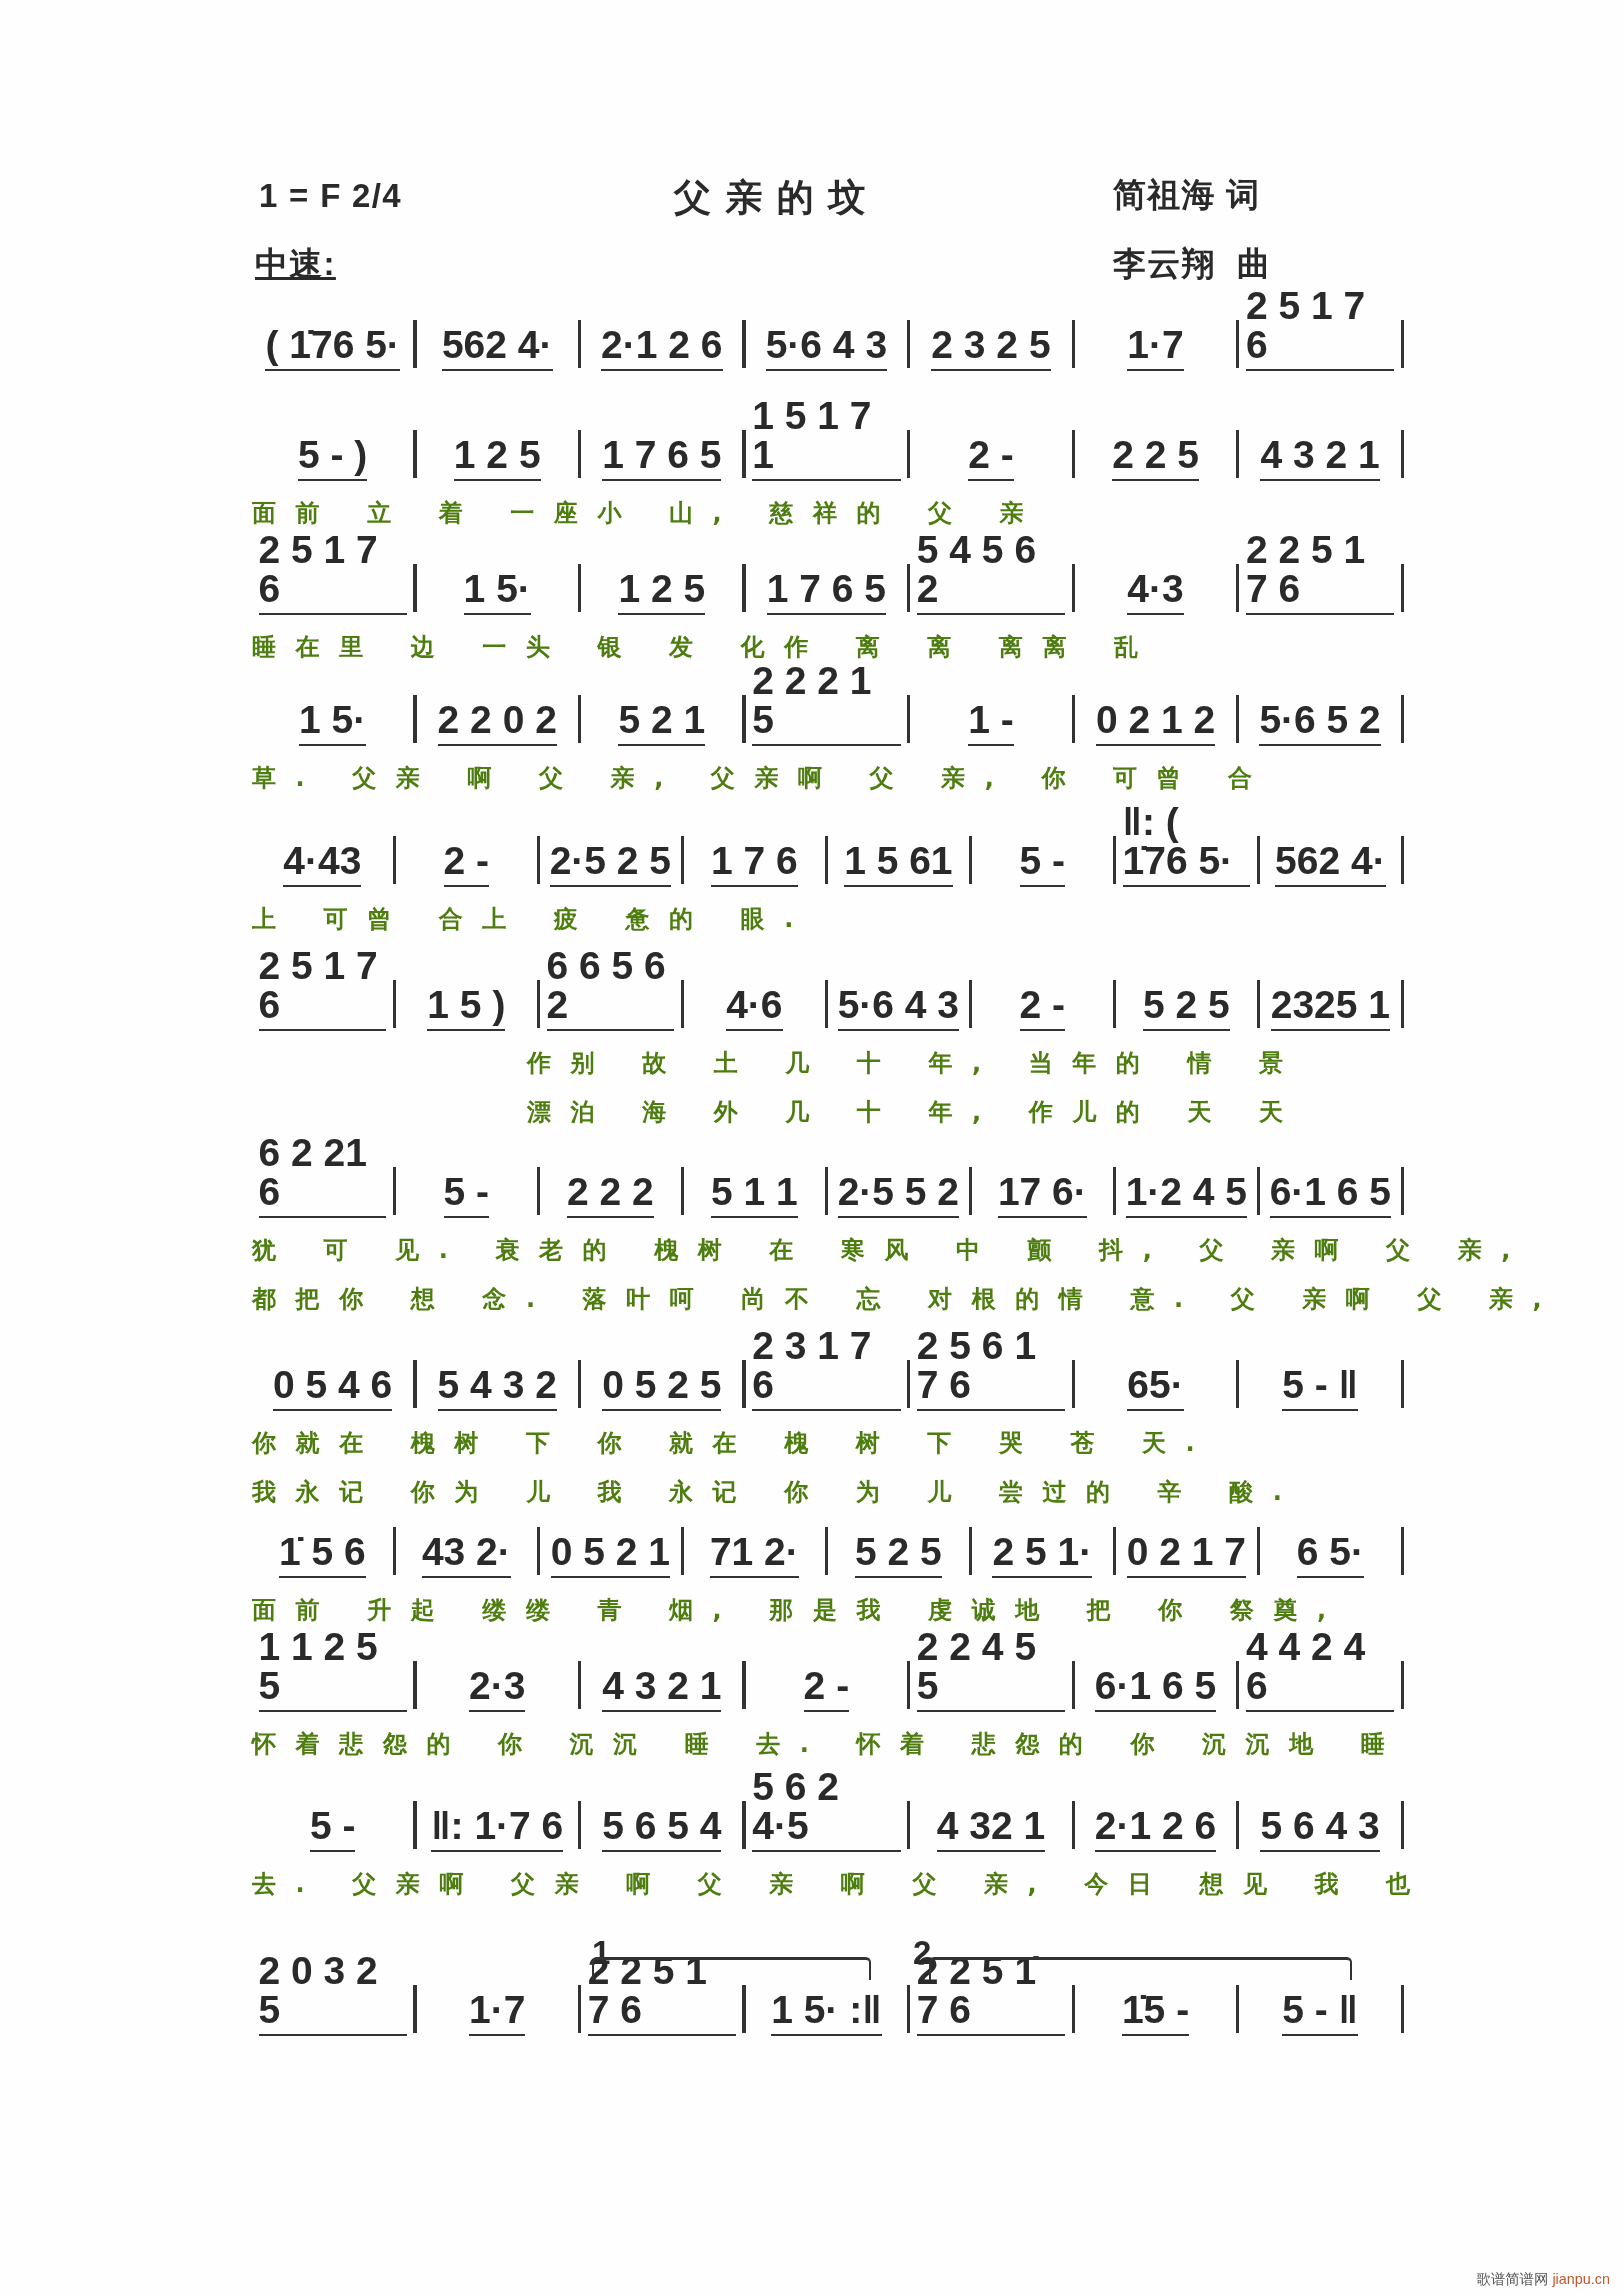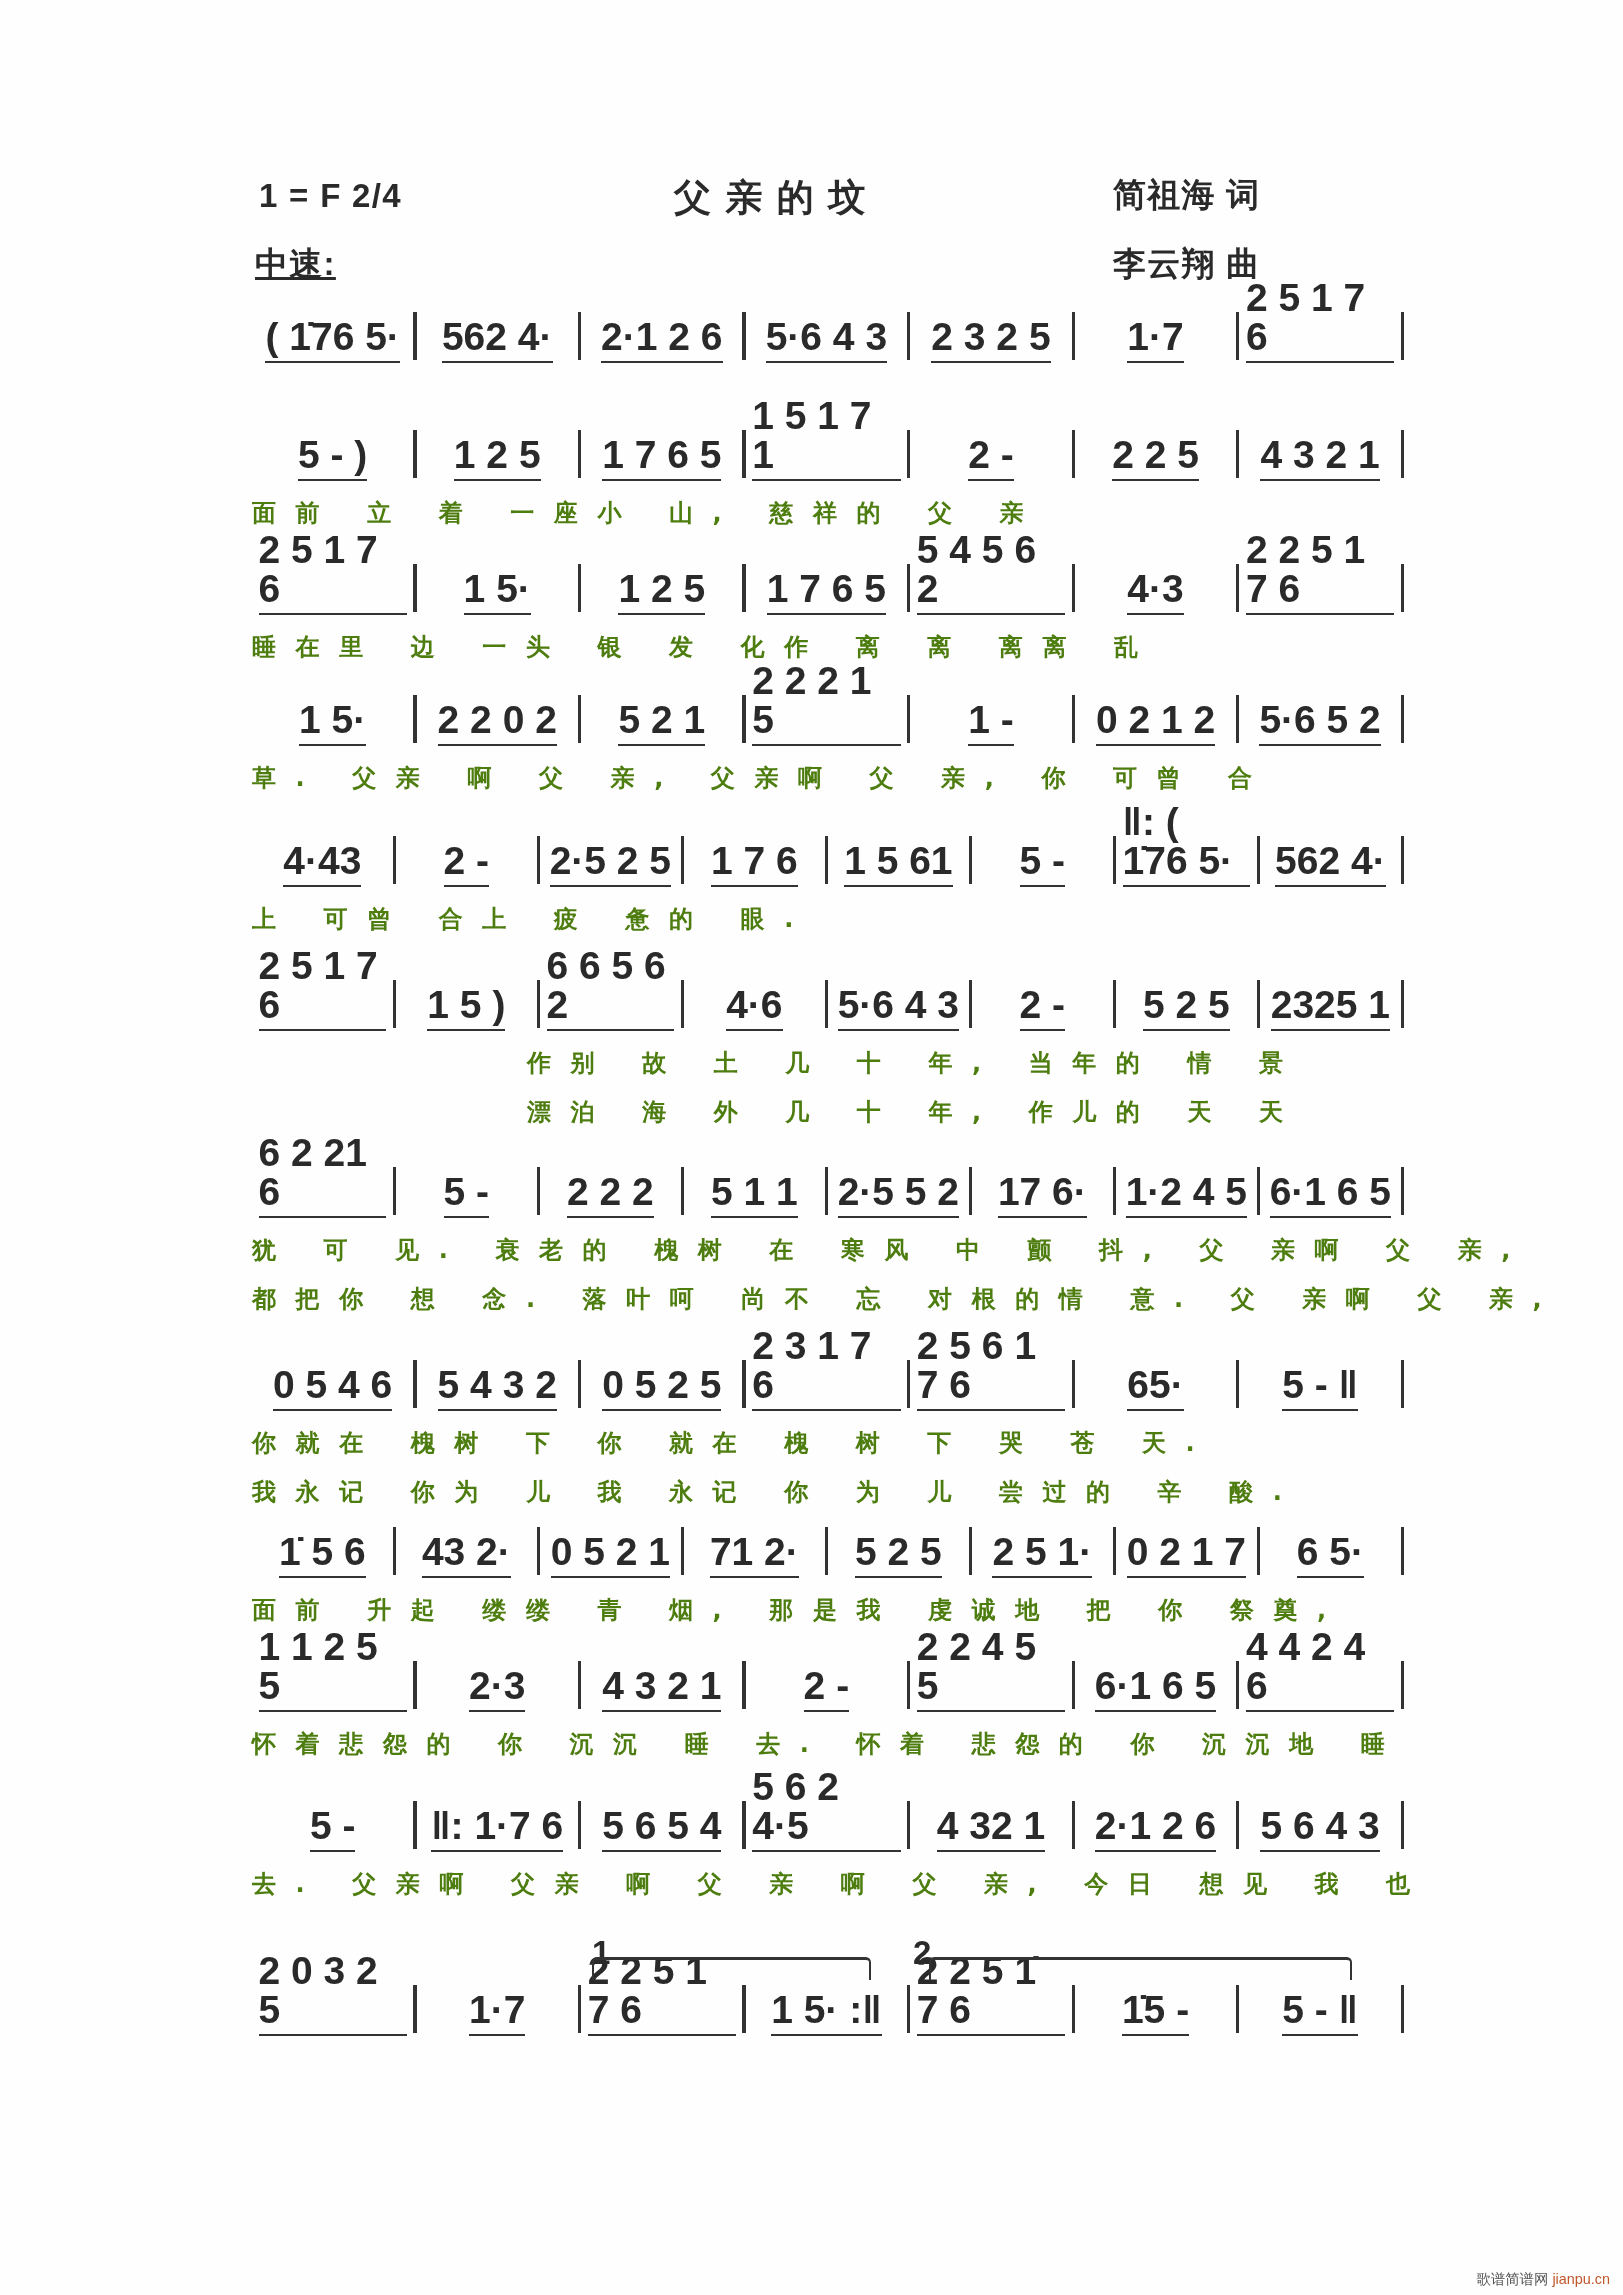--- a/index.html
+++ b/index.html
@@ -23,24 +23,24 @@
   .watermark { position:absolute; right:13px; bottom:6.5px; font-size:14.4px; color:#555; }
   .watermark .url { color:#c2572b; }
 </style>
 </head>
 <body>
 
 <div class="hdr" style="left:259px;top:177px;">1 = F 2/4</div>
 <div class="hdr title" style="left:674px;top:173px;">父亲的坟</div>
 <div class="hdr" style="left:1113px;top:173px;">简祖海 词</div>
 <div class="hdr" style="left:255px;top:242px;text-decoration:underline;">中速:</div>
-<div class="hdr" style="left:1113px;top:242px;">李云翔 曲</div>
+<div class="hdr" style="left:1113px;top:242px;font-family:Liberation Mono, monospace;">李云翔 曲</div>
 
 <div id="score">
-    <div class="row" style="top: 304px; height: 131px;">
+    <div class="row" style="top: 312px; height: 131px;">
       <div class="notes">
         <div class="bar">
           <span class="note-group ul1">( 1̇76 5·</span>
         </div>
         <div class="barline"></div>
         <div class="bar">
           <span class="note-group ul1">562 4·</span>
         </div>
         <div class="barline"></div>
         <div class="bar">

